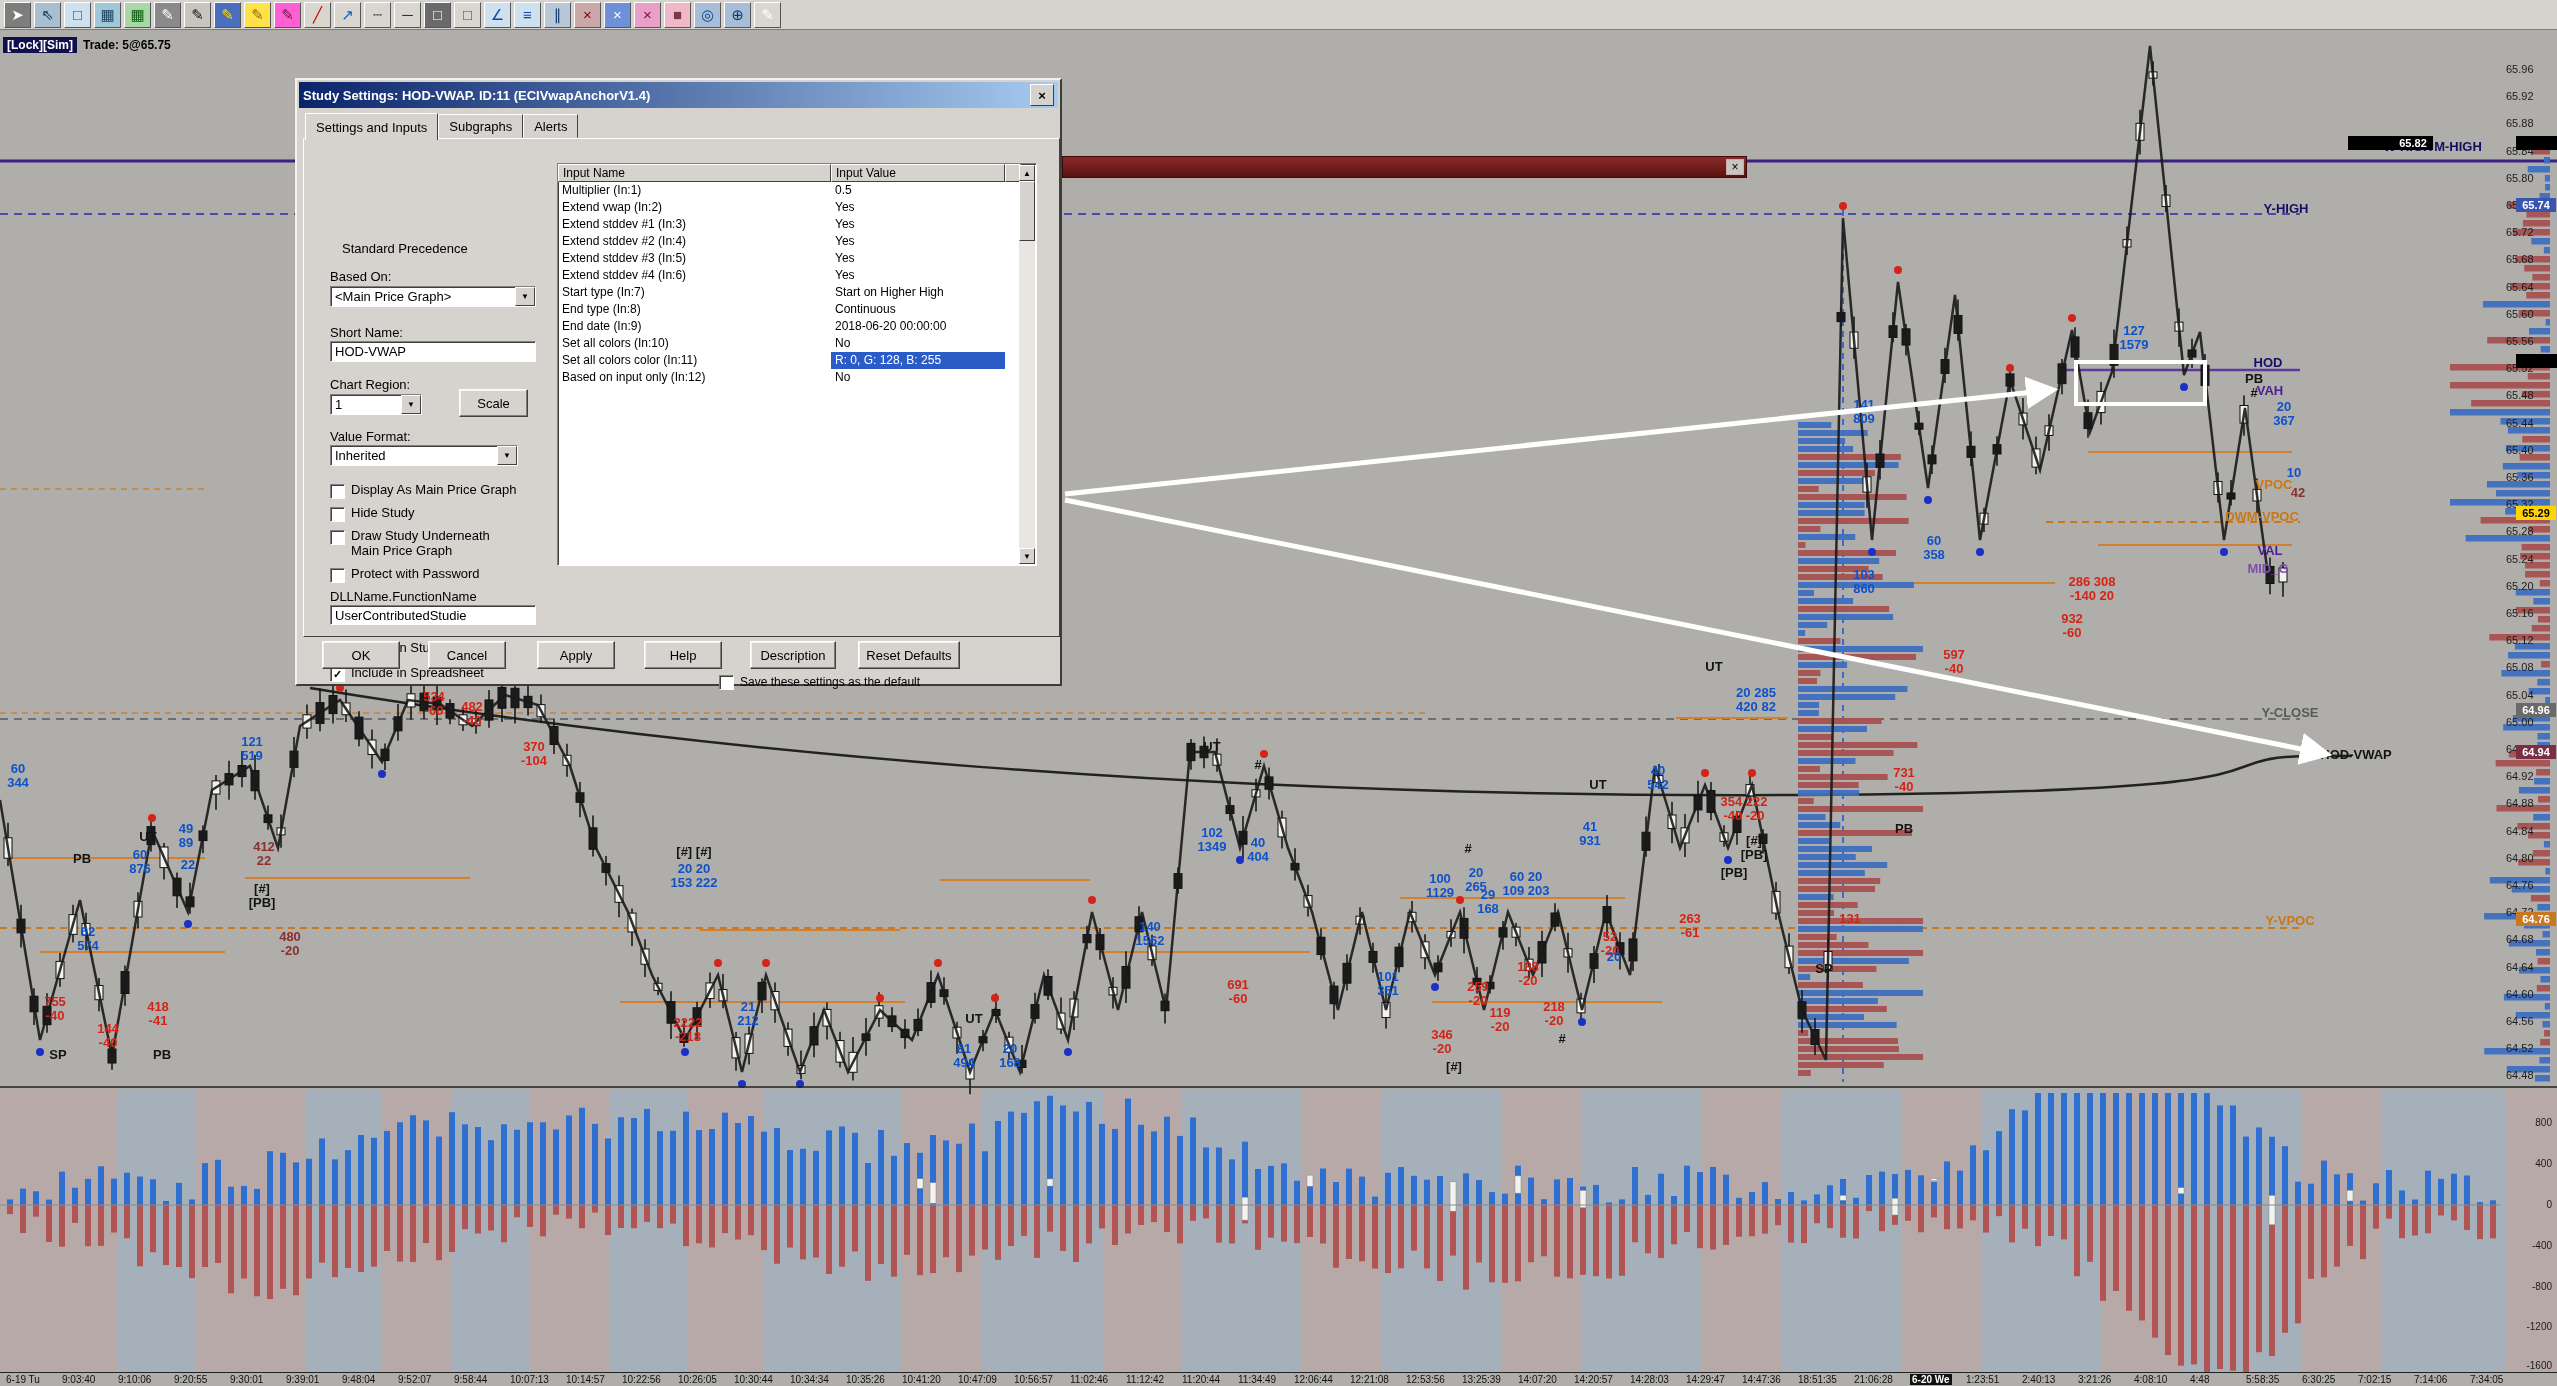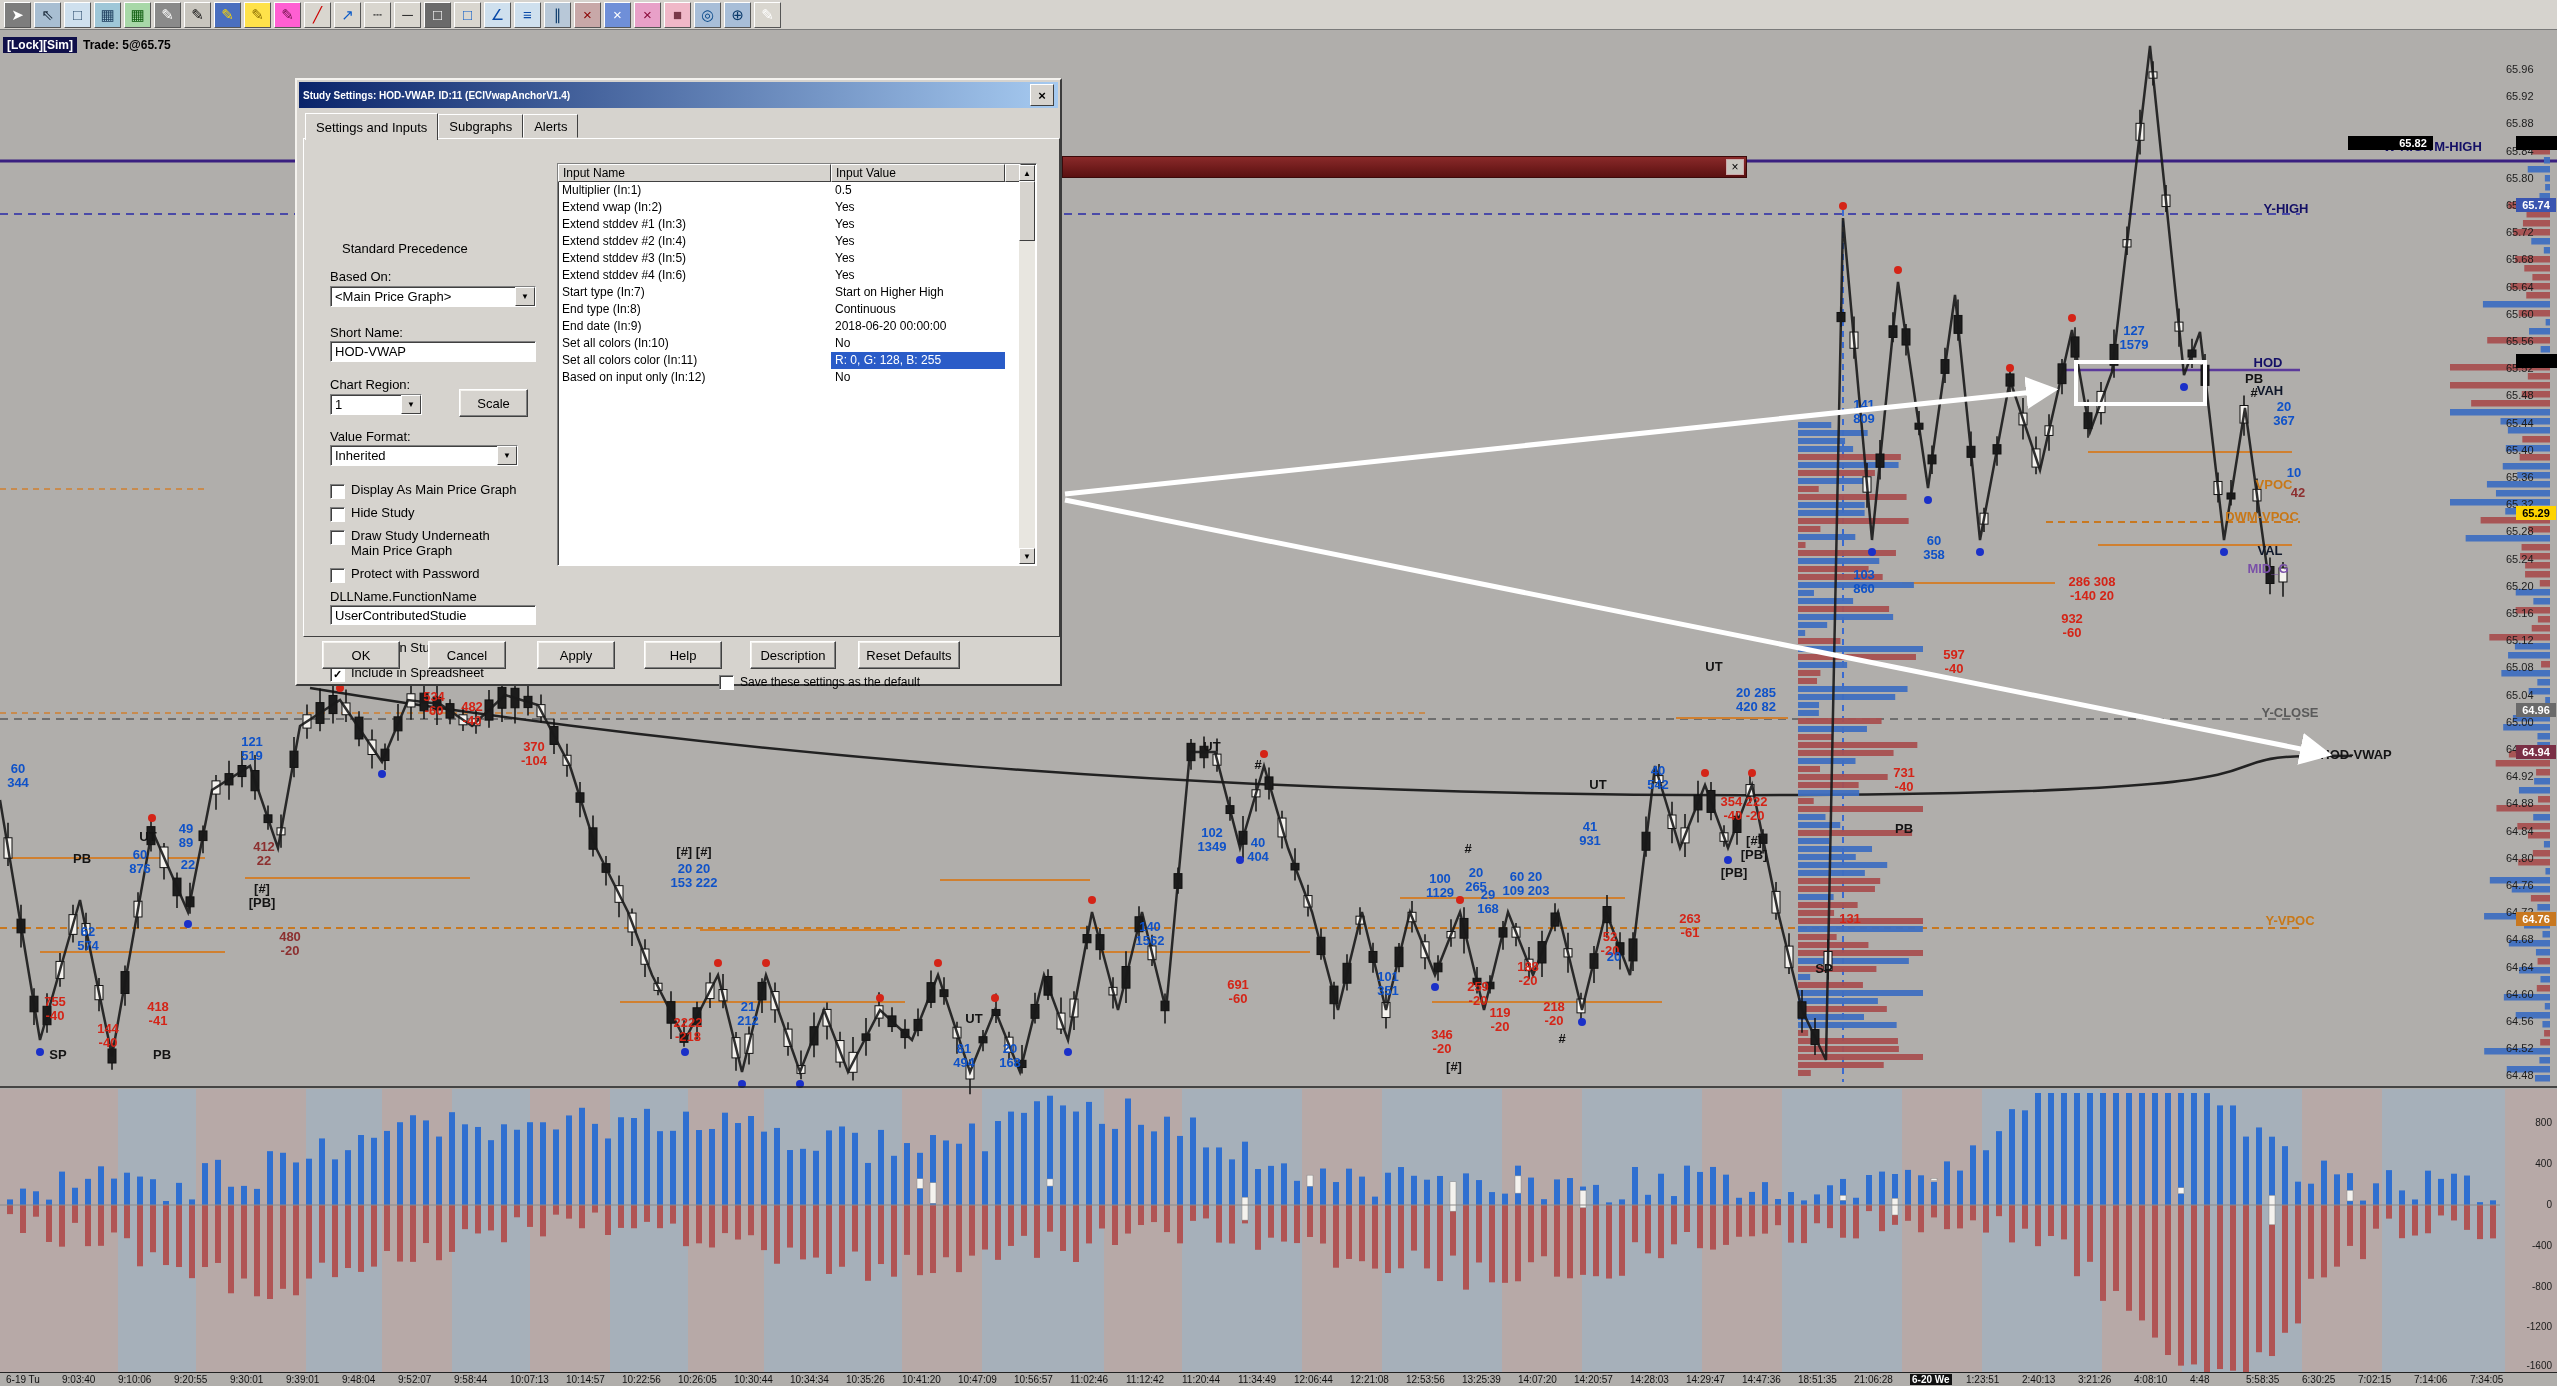--- a/index.html
+++ b/index.html
@@ -21,38 +21,38 @@
 
   
   #chart-svg{position:absolute;left:0;top:0;z-index:1;}
   .price{position:absolute;width:46px;text-align:left;font-size:11px;color:#1c1c1c;z-index:4;left:2506px;}
   .badge{position:absolute;z-index:6;font-size:11px;font-weight:bold;color:#fff;padding:1px 3px;min-width:34px;text-align:center;}
   .bs-purple{background:#000000;padding-left:48px;} .bs-blue{background:#3a55b0;} .bs-yellow{background:#ffd400;color:#000;}
   .bs-gray{background:#6a6a6a;} .bs-maroon{background:#7a2f45;} .bs-orange{background:#c87820;}
   .ann{position:absolute;z-index:5;font-size:13px;font-weight:bold;line-height:1.07;text-align:center;white-space:pre;transform:translateX(-50%);}
   .ann.b{font-size:13px;}
   .c-blue{color:#0f52c8}.c-red{color:#d42417}.c-maroon{color:#8c2f2f}.c-black{color:#141414}
-  .c-orange{color:#c87818}.c-white{color:#0f172a}.c-purple{color:#7a50a8}.c-navy{color:#141066}.c-gray{color:#5a5a5a}
+  .c-orange{color:#c87818}.c-white{color:#4c1d95}.c-purple{color:#7a50a8}.c-navy{color:#141066}.c-gray{color:#5a5a5a}
   .lowlbl{position:absolute;left:2506px;width:46px;text-align:right;font-size:10px;color:#1c1c1c;z-index:6;}
   #time-axis{position:absolute;left:0;top:1372px;width:2557px;height:14px;background:#b0aeab;border-top:1px solid #222;z-index:6;}
   .tlabel{position:absolute;top:1px;font-size:10px;color:#111;white-space:nowrap;}
   .tlabel.hl{background:#111;color:#fff;padding:0 2px;font-weight:bold;}
 
   
   #hidden-titlebar{position:absolute;left:1062px;top:156px;width:683px;height:20px;z-index:8;
      background:linear-gradient(#8a2a2a,#5a1010);border:1px solid #3a0a0a;display:flex;justify-content:flex-end;align-items:center;}
   #hidden-titlebar .hx{color:#fff;font-size:12px;width:16px;height:14px;border:1px solid #caa;margin-right:2px;
      display:flex;align-items:center;justify-content:center;background:#c8c5be;color:#000;}
 
   
   #dialog{position:absolute;left:295px;top:78px;width:767px;height:608px;background:#d6d3ce;z-index:30;
      border:2px solid;border-color:#f4f2ee #3c3c3c #3c3c3c #f4f2ee;box-sizing:border-box;font-size:13px;color:#000;}
   .titlebar{position:absolute;left:2px;top:2px;right:2px;height:26px;
      background:linear-gradient(90deg,#0a246a,#a6caf0);display:flex;align-items:center;padding:0 4px;}
-  .titlebar .title{color:#fff;font-weight:bold;font-size:10px;flex:1;white-space:nowrap;overflow:hidden;}
+  .titlebar .title{color:#fff;font-weight:bold;font-size:13px;flex:1;white-space:nowrap;overflow:hidden;}
   .closebtn{width:22px;height:20px;background:#d6d3ce;border:1px solid;border-color:#fff #404040 #404040 #fff;
      display:flex;align-items:center;justify-content:center;font-size:13px;font-weight:bold;cursor:pointer;}
   #dlg-tabs{position:absolute;left:8px;top:34px;height:24px;display:flex;align-items:flex-end;z-index:2;}
   .tab{height:22px;padding:0 10px;border:1px solid;border-color:#fff #404040 transparent #fff;background:#d6d3ce;
      display:flex;align-items:center;font-size:13px;cursor:pointer;}
   .tab.active{height:26px;font-weight:normal;position:relative;top:2px;background:#d6d3ce;border-bottom:none;}
   .tabpanel{position:absolute;left:6px;top:58px;width:755px;height:497px;background:#d6d3ce;
      border:1px solid;border-color:#fff #404040 #404040 #fff;}
   .lbl{position:absolute;white-space:nowrap;}
   .field,.combo{position:absolute;background:#fff;border:1px solid;border-color:#808080 #fff #fff #808080;

